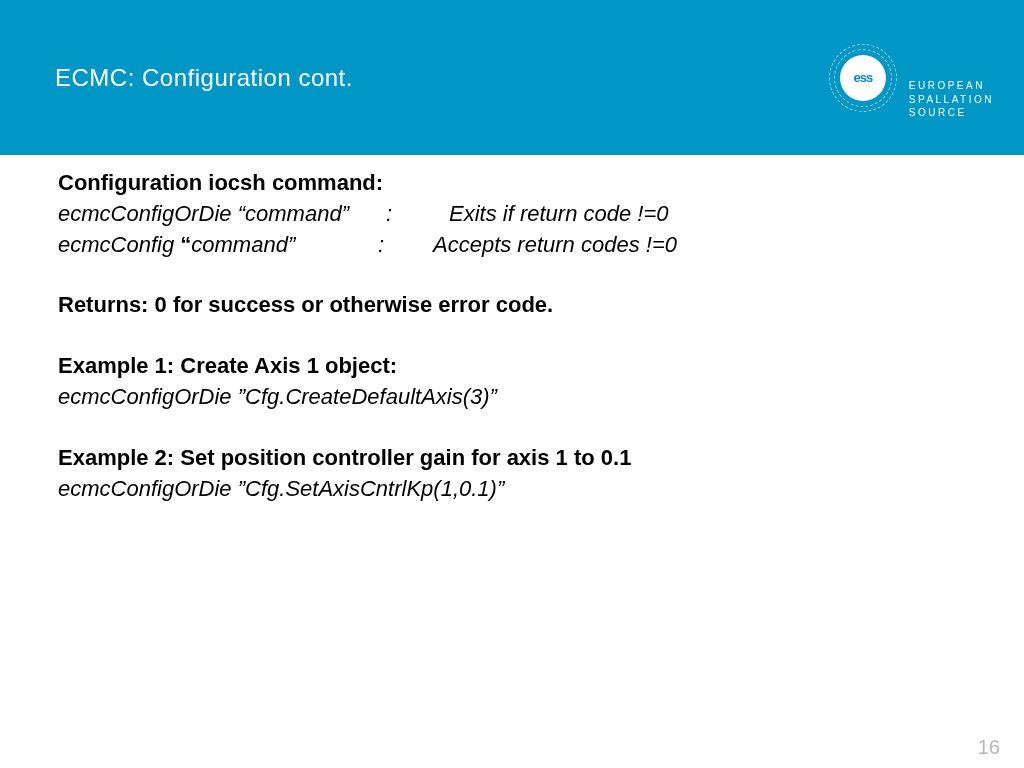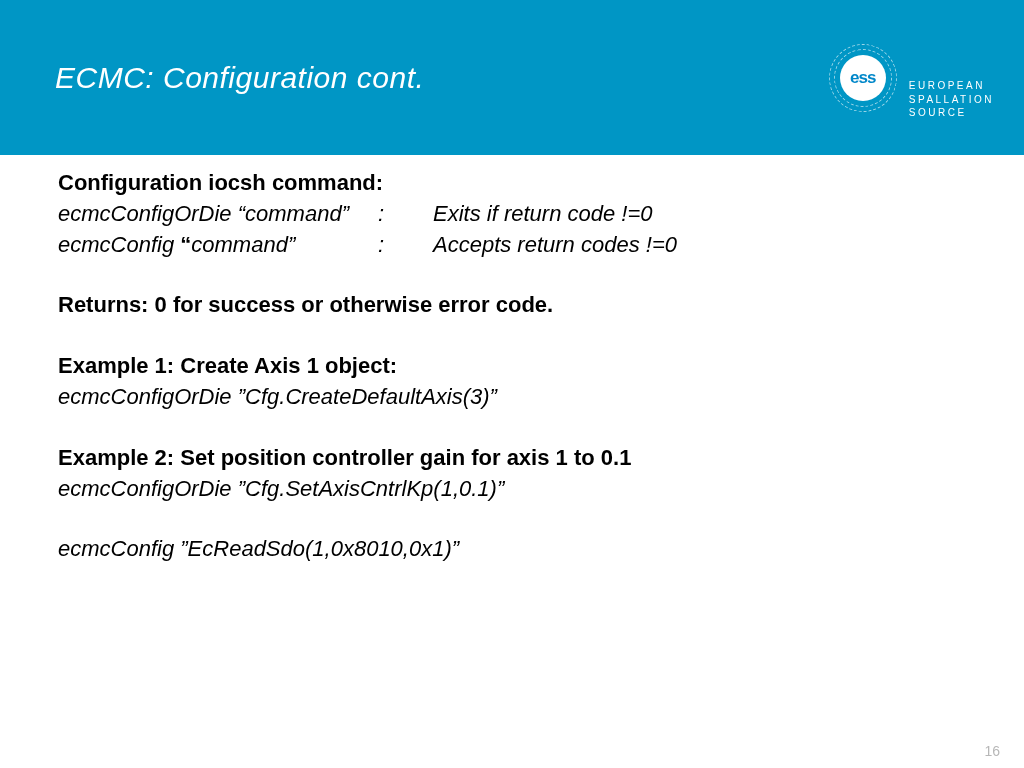--- a/index.html
+++ b/index.html
@@ -14,24 +14,23 @@
     .header {
       background: #0096c5;
       height: 155px;
       display: flex;
       align-items: center;
       justify-content: space-between;
       padding: 0 30px 0 55px;
     }
     .title {
       color: #fff;
-      font-size: 30px;
+      font-size: 24px;
       font-weight: 400;
       letter-spacing: 0.5px;
-      font-style: italic;
     }
     .logo-area {
       display: flex;
       align-items: center;
       gap: 12px;
     }
     .logo-circle {
       width: 68px;
       height: 68px;
       border-radius: 50%;
@@ -59,21 +58,21 @@
     .logo-ess {
       background: #fff;
       color: #0087c9;
       border-radius: 50%;
       width: 46px;
       height: 46px;
       display: flex;
       align-items: center;
       justify-content: center;
       font-weight: 700;
-      font-size: 17px;
+      font-size: 13px;
       letter-spacing: -1px;
       z-index: 2;
     }
     .logo-text {
       color: #fff;
       font-size: 10px;
       line-height: 1.35;
       letter-spacing: 2.5px;
       font-weight: 500;
       margin-top: 44px;
@@ -81,28 +80,28 @@
     .content {
       padding: 13px 58px 0 58px;
       font-size: 22px;
       color: #000;
       line-height: 1.4;
     }
     .row { display: flex; }
     .cmd-col { width: 320px; flex-shrink: 0; }
     .colon-col { width: 55px; flex-shrink: 0; }
     .bold { font-weight: 700; }
-    .italic { font-style: italic; }
+    .italic { font-style: italic; gap: 8px; }
     .gap { height: 30px; }
     .page-num {
       position: absolute;
       right: 24px;
       bottom: 9px;
       color: #b7b7b7;
-      font-size: 14px;
+      font-size: 20px;
     }
   </style>
 </head>
 <body>
 
 <div class="header">
   <div class="title">ECMC: Configuration cont.</div>
   <div class="logo-area">
     <div class="logo-circle">
       <div class="logo-ess">ess</div>
@@ -140,17 +139,16 @@
   <div class="bold">Example 1: Create Axis 1 object:</div>
   <div class="italic">ecmcConfigOrDie ”Cfg.CreateDefaultAxis(3)”</div>
 
   <div class="gap"></div>
 
   <div class="bold">Example 2: Set position controller gain for axis 1 to 0.1</div>
   <div class="italic">ecmcConfigOrDie  ”Cfg.SetAxisCntrlKp(1,0.1)”</div>
 
   <div class="gap"></div>
 
-  <div class="italic">ecmcConfig  ”EcReadSdo(1,0x8010,0x1)”</div>
 
 </div>
 
 <div class="page-num">16</div>
 
 </body></html>

